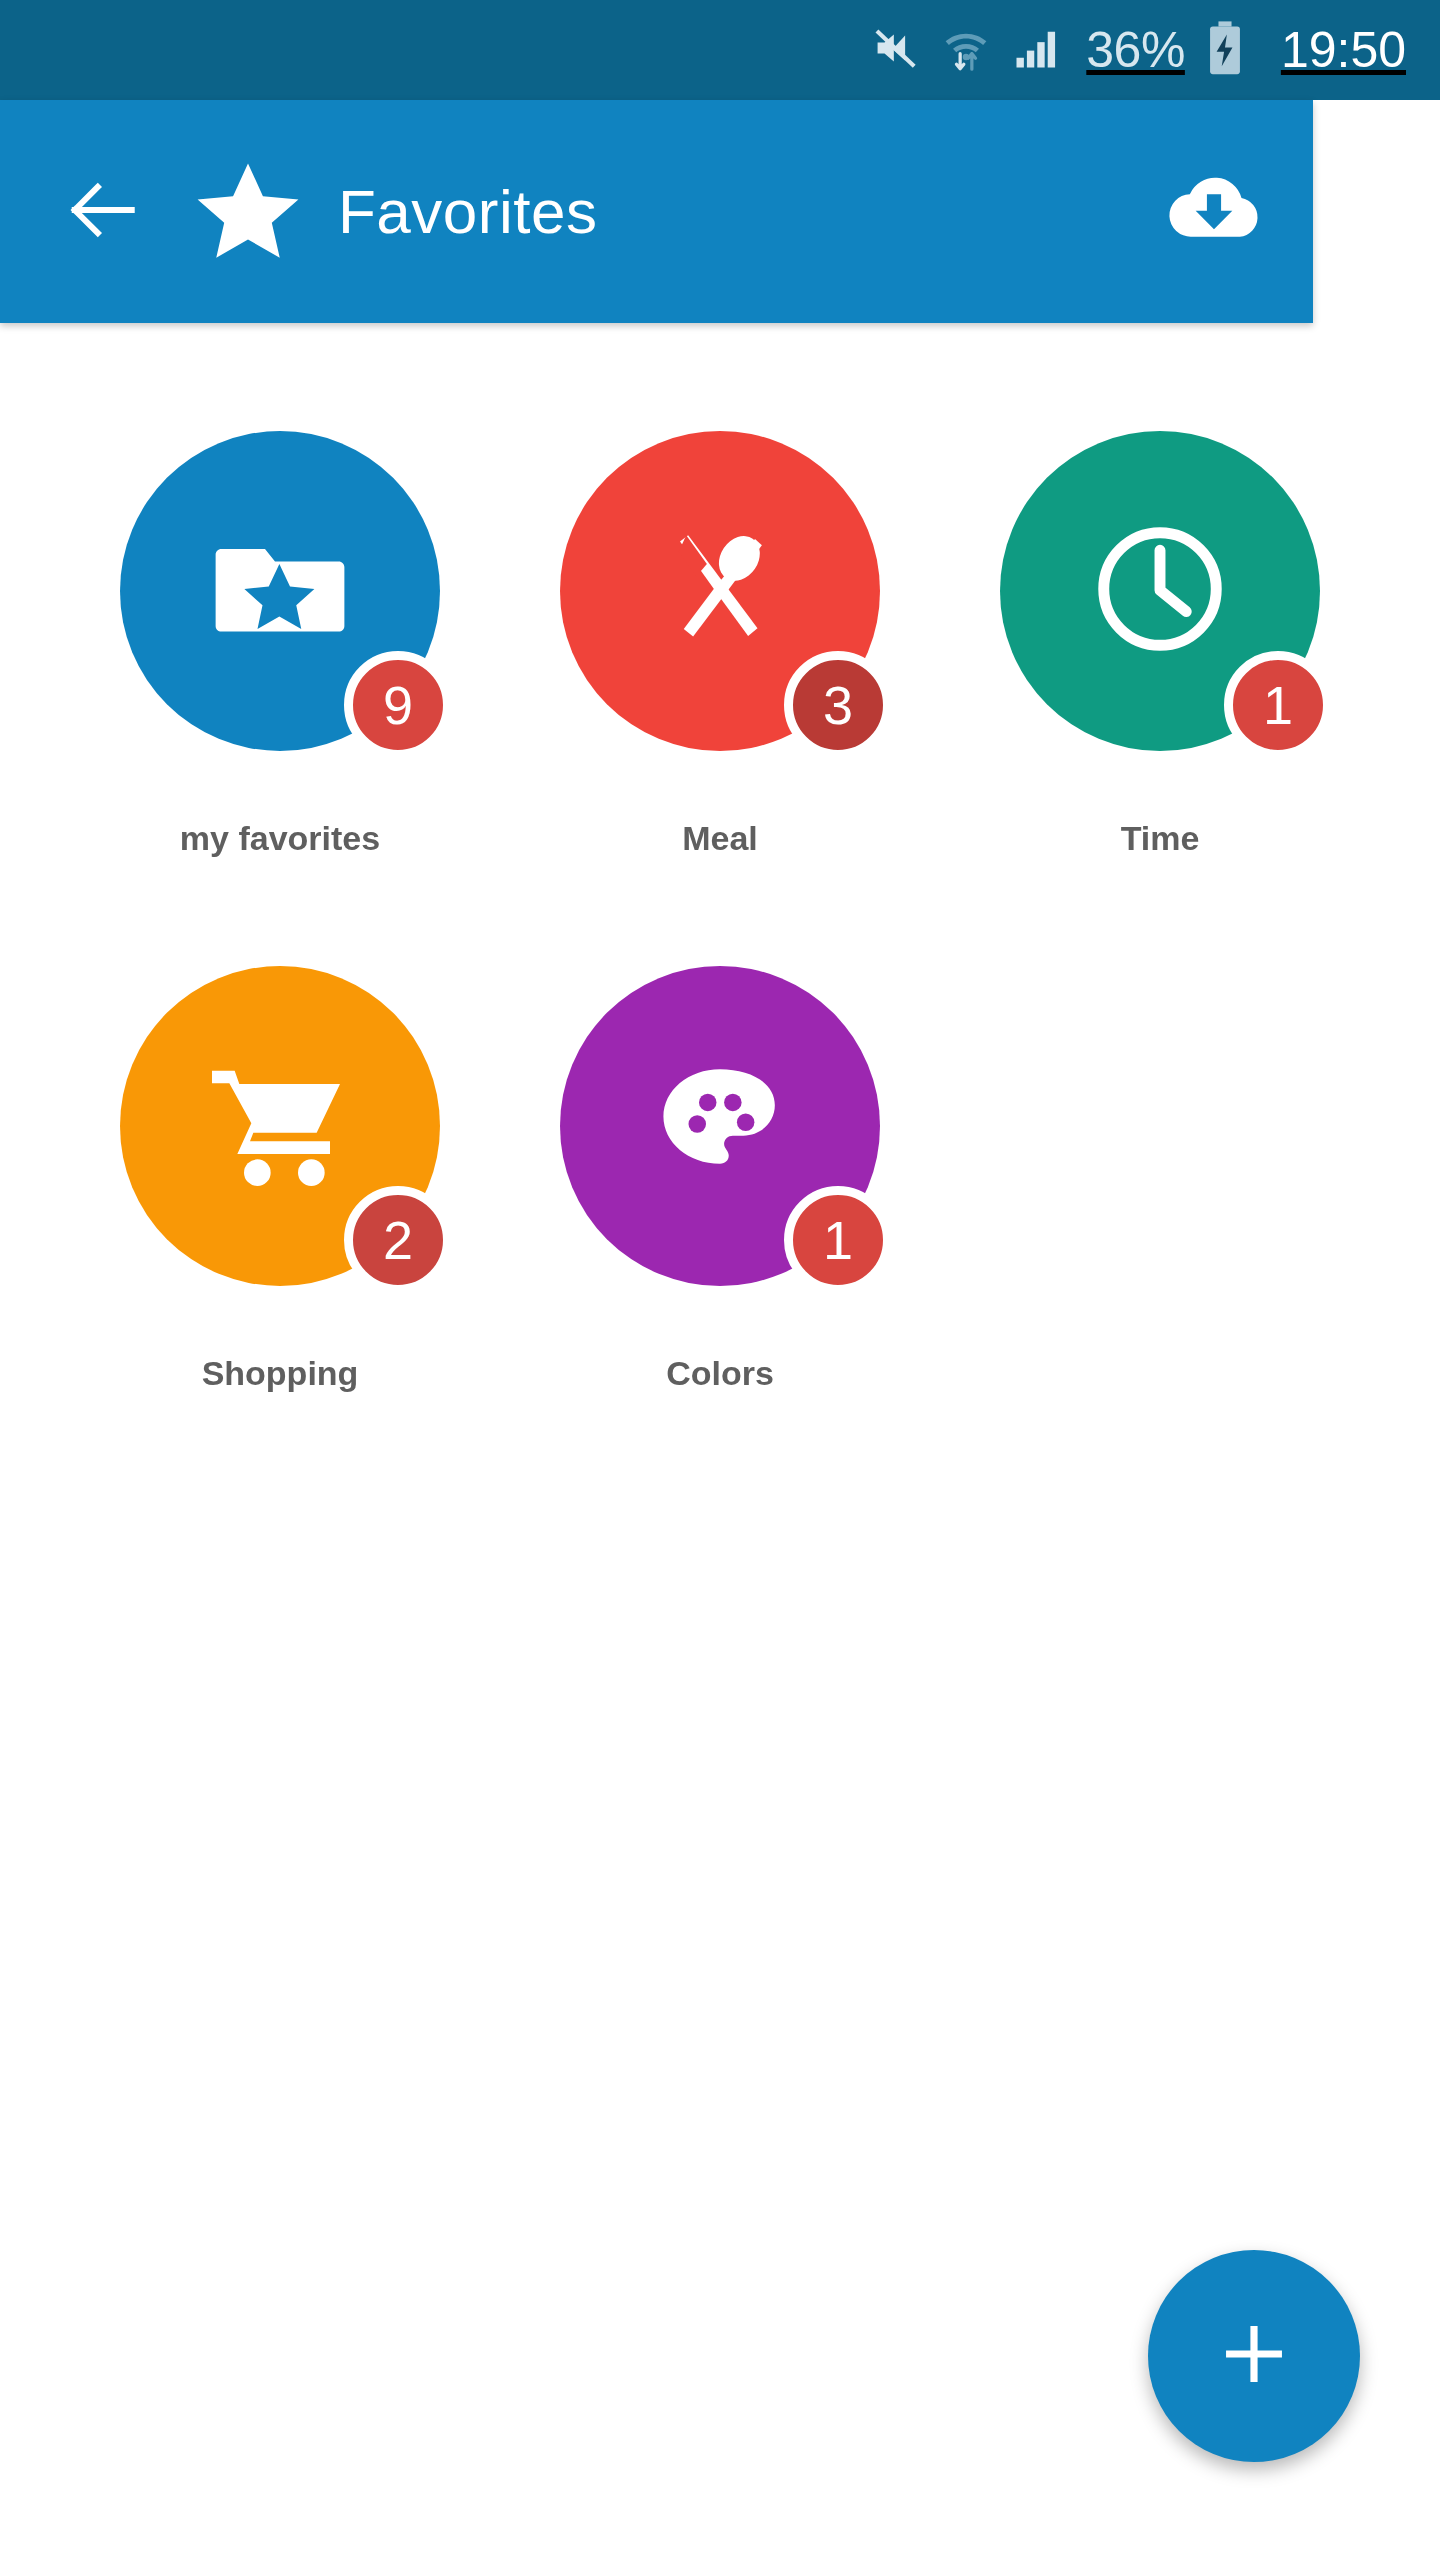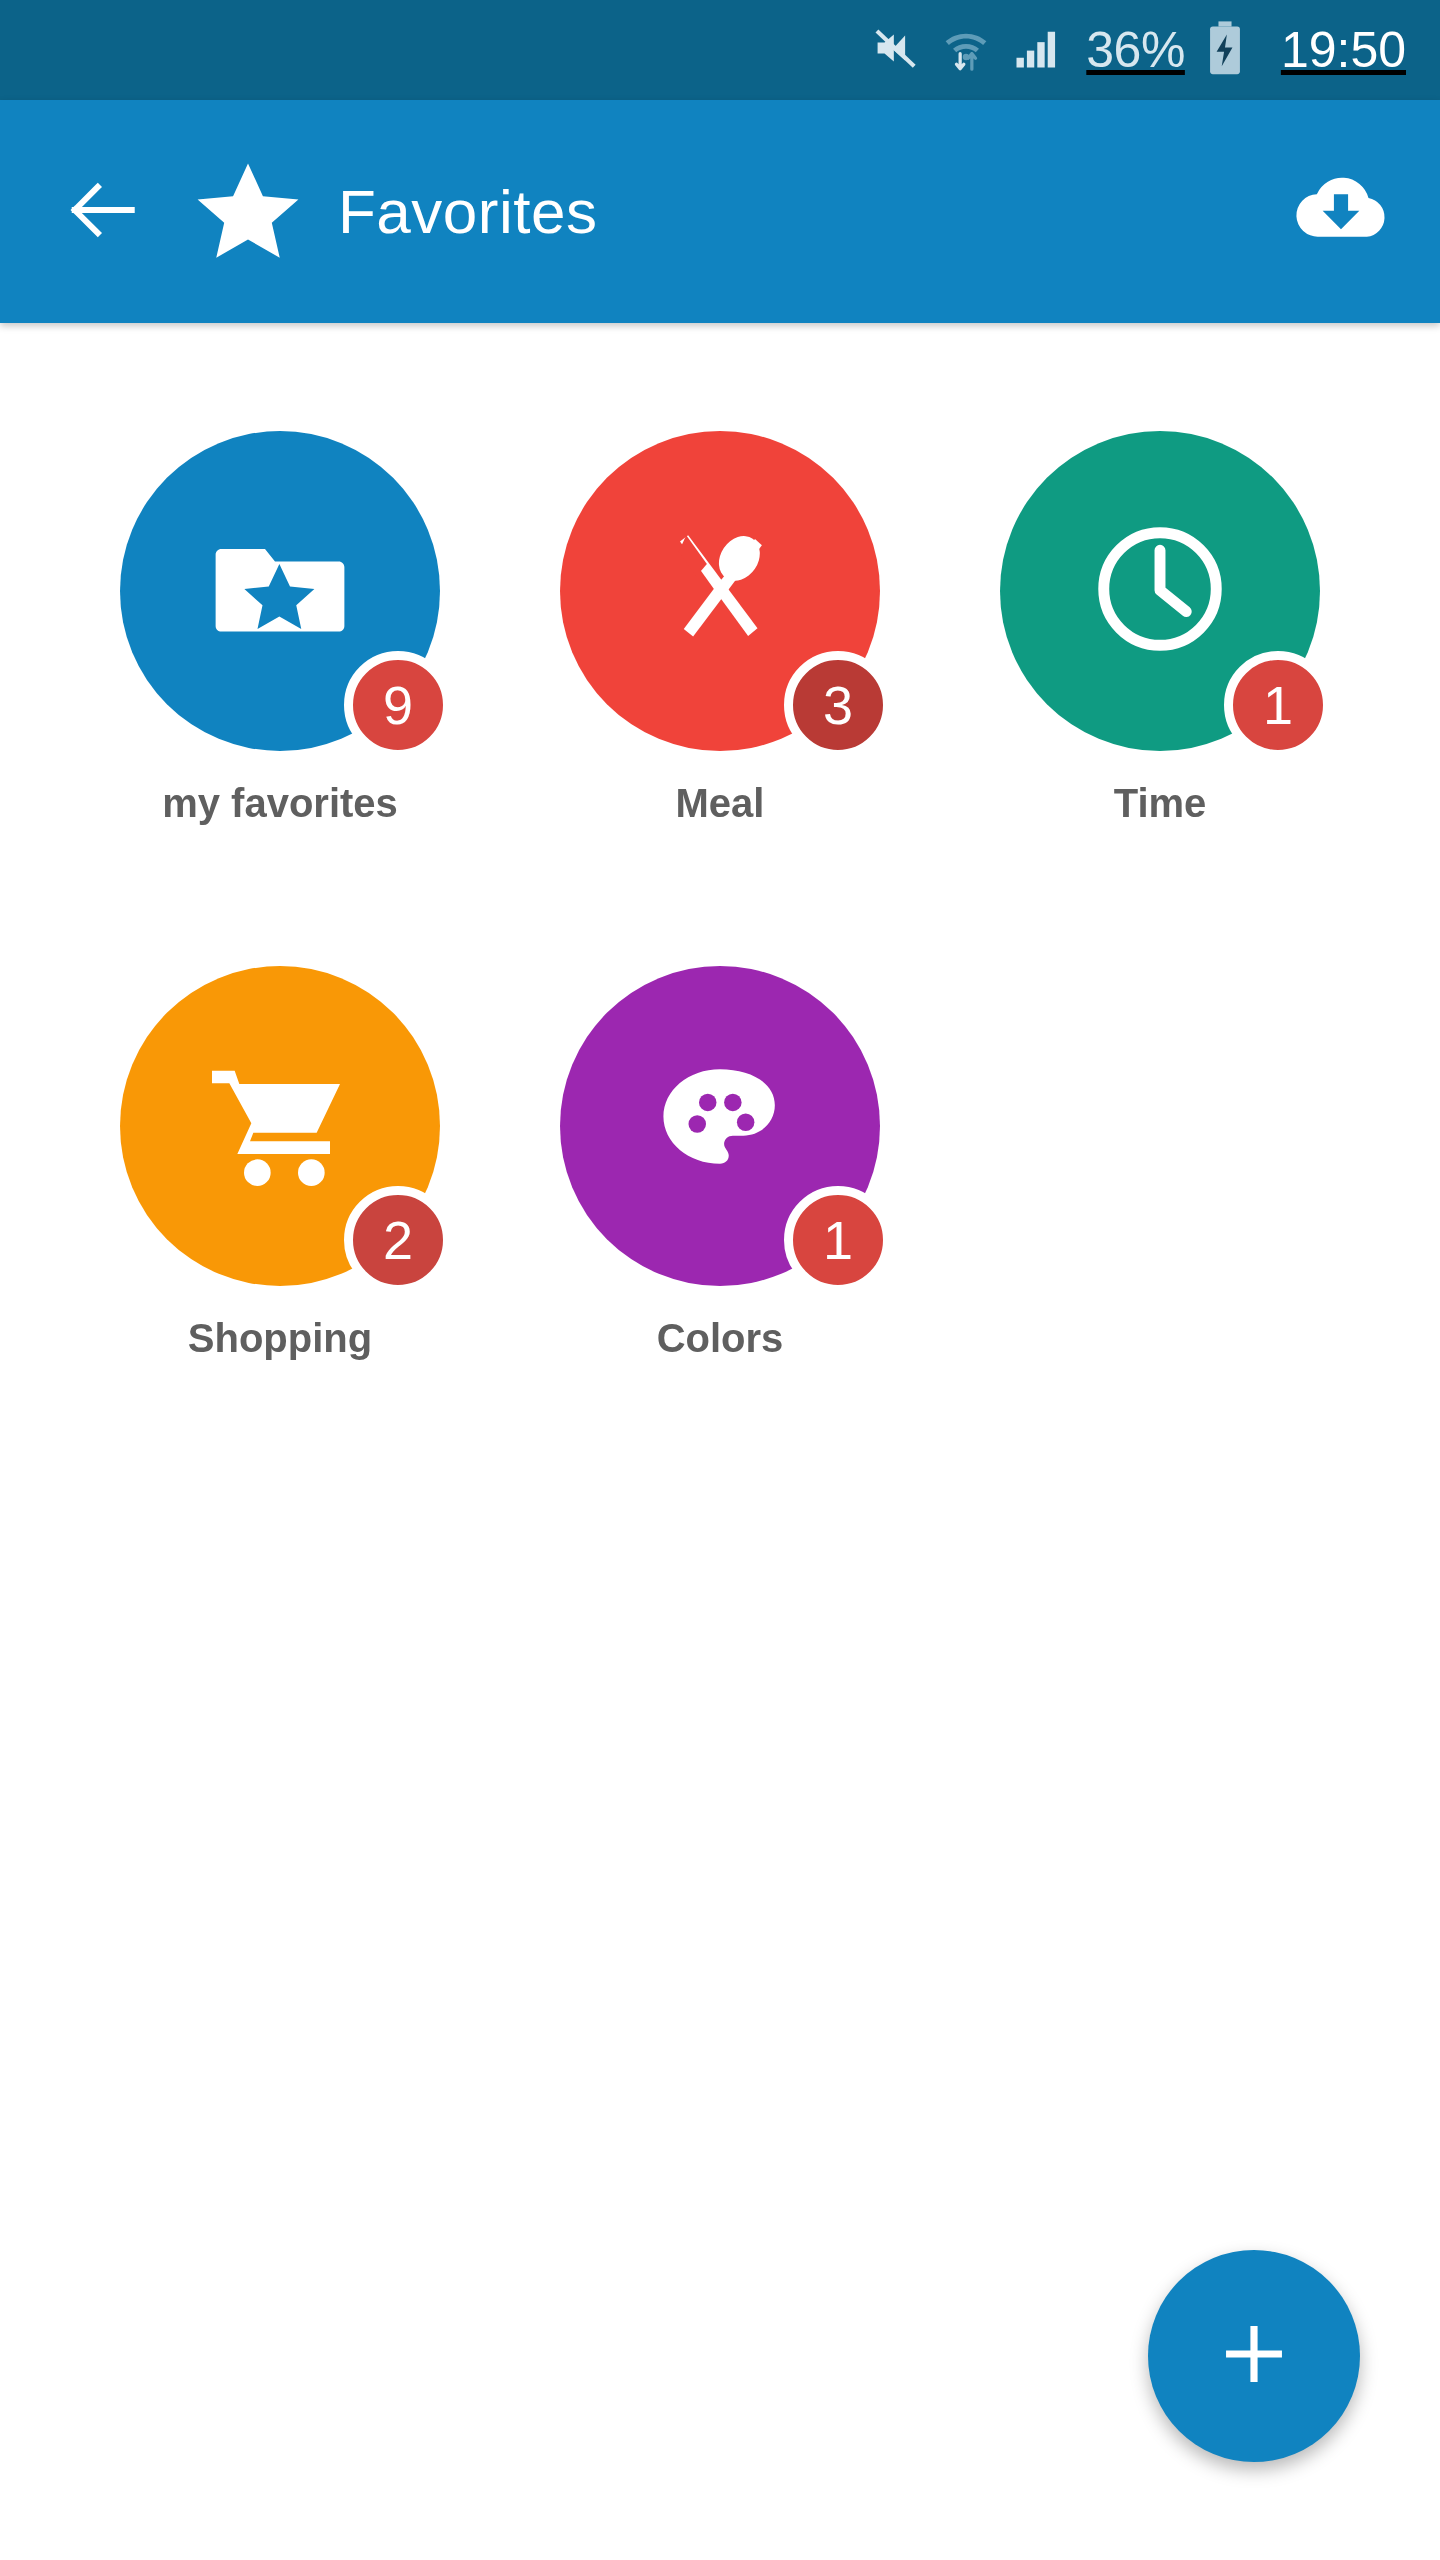--- a/index.html
+++ b/index.html
@@ -52,21 +52,21 @@
     font-weight: 400;
     letter-spacing: 0px;
     line-height: 1;
     margin-left: 16px;
   }
 
   
   .app-bar {
     position: absolute;
     top: 100px; left: 0;
-    width: 1440px;
+    width: 1313px;
     height: 223px;
     background: #1083c0;
     display: flex;
     align-items: center;
     padding: 0 44px 0 54px;
     box-shadow: 0 3px 7px rgba(0,0,0,0.22);
     z-index: 5;
   }
   .back-btn {
     width: 96px; height: 96px;
@@ -142,23 +142,23 @@
     display: flex;
     align-items: center;
     justify-content: center;
     color: #ffffff;
     font-size: 54px;
     font-weight: 400;
     line-height: 1;
     z-index: 2;
   }
   .cell-label {
-    margin-top: 30px;
+    margin-top: 68px;
     color: #5f5f5f;
-    font-size: 40px;
+    font-size: 34px;
     font-weight: bold;
     letter-spacing: 0px;
     text-align: center;
     white-space: nowrap;
   }
 
   
   .fab {
     position: absolute;
     right: 80px;

